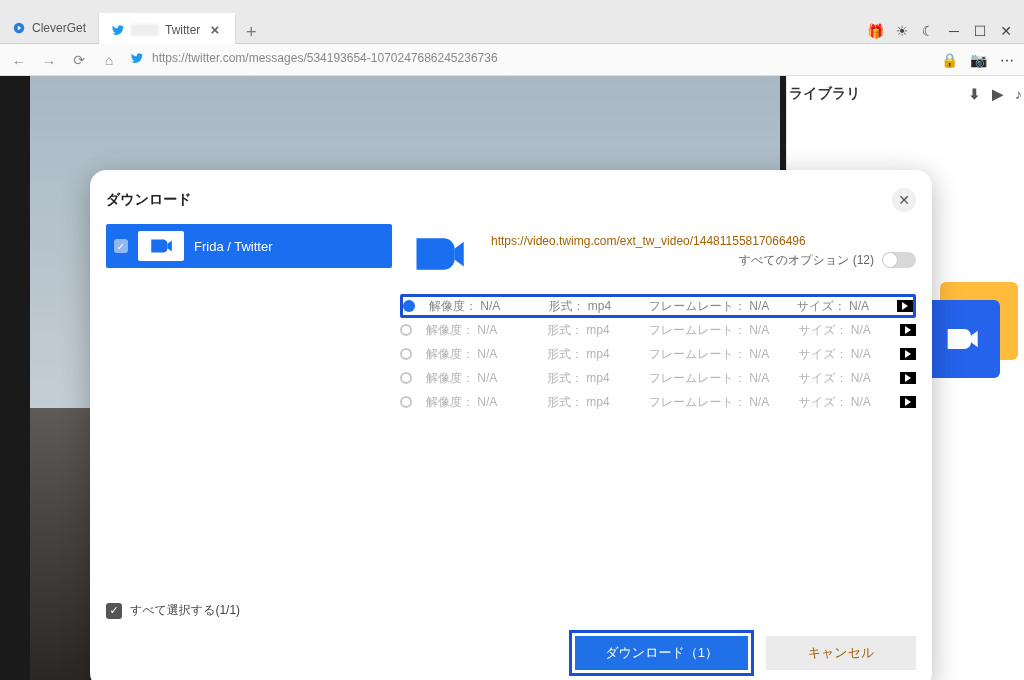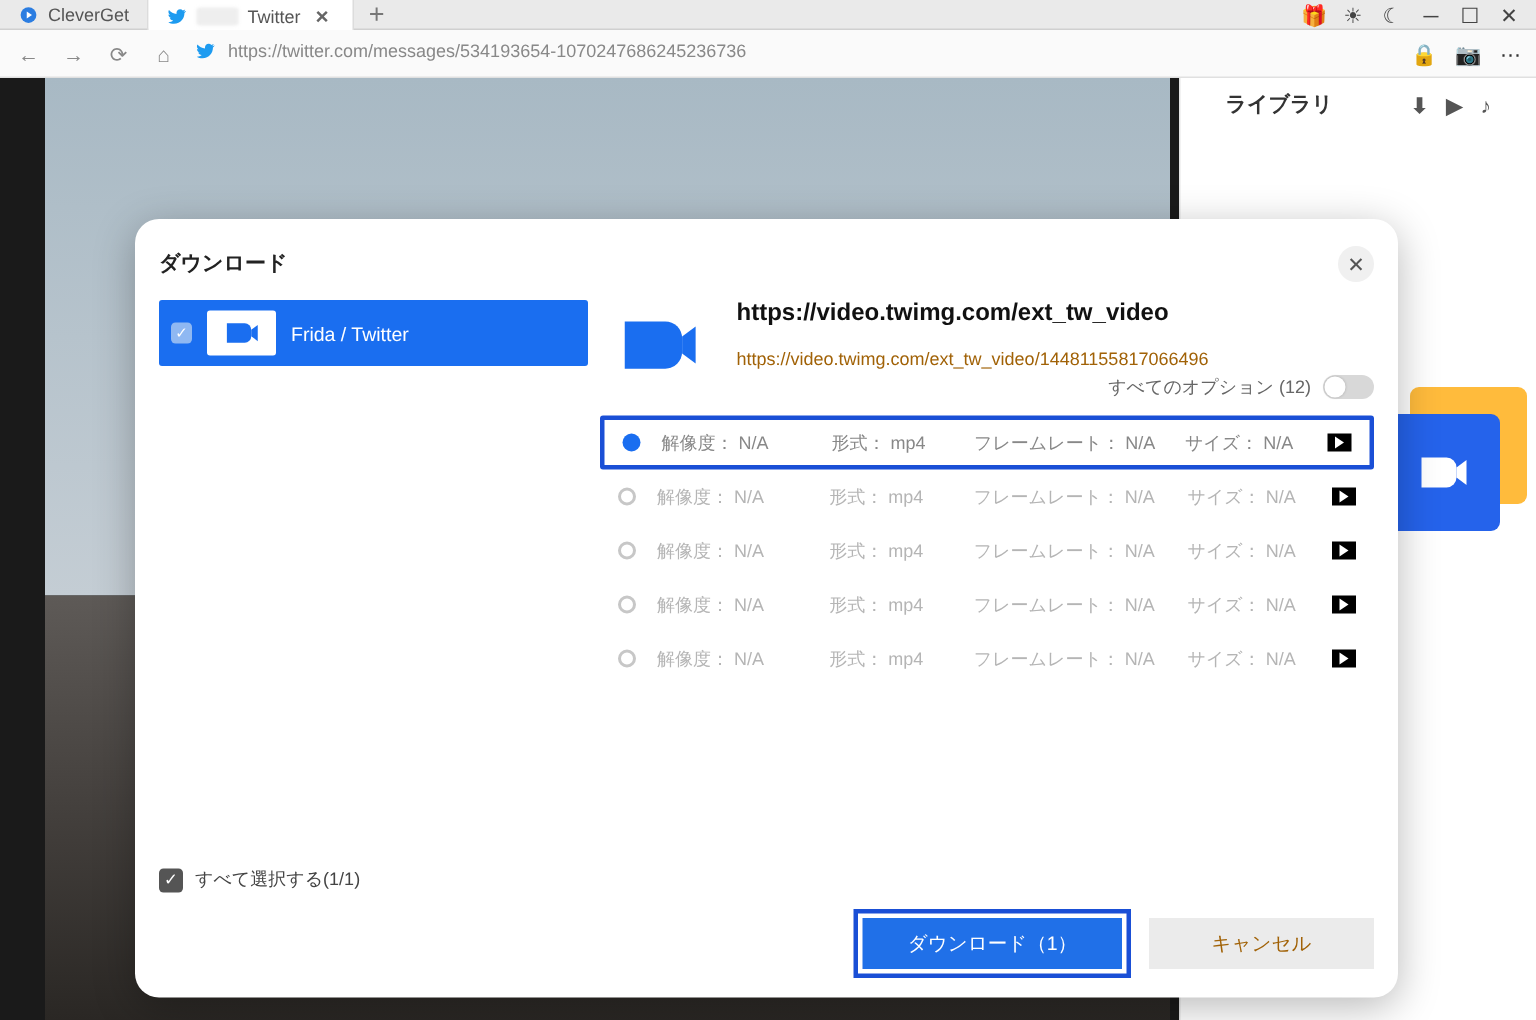--- a/index.html
+++ b/index.html
@@ -1,38 +1,38 @@
 <!DOCTYPE html>
 <html><head>
 <meta charset="utf-8">
 <style>
 *{box-sizing:border-box;margin:0;padding:0;font-family:"Segoe UI","Yu Gothic UI",Meiryo,sans-serif}
 body{width:1024px;height:680px;overflow:hidden;background:#f8f8f8}
 .window{width:1024px;height:680px;display:flex;flex-direction:column;background:#fff}
-.tabbar{height:20px;background:#eaeaea;display:flex;align-items:center;border-bottom:1px solid #d0d0d0}
+.tabbar{height:44px;background:#eaeaea;display:flex;align-items:flex-end;border-bottom:1px solid #d0d0d0}
 .tab{height:30px;display:flex;align-items:center;padding:0 12px;font-size:12px;color:#555;gap:6px;border-right:1px solid #dcdcdc;cursor:pointer}
 .tab.active{background:#fff;border-top:2px solid #fff;height:31px;margin-bottom:-1px}
 .tab .fav{width:14px;height:14px;display:flex;align-items:center;justify-content:center}
 .tab-close{font-size:15px;color:#666;padding:0 4px;font-weight:bold}
 .tab-add{width:30px;display:flex;align-items:center;justify-content:center;font-size:18px;color:#777}
 .win-ctrls{margin-left:auto;display:flex;gap:2px;align-items:center;padding-right:6px}
 .win-ctrls span{width:24px;height:24px;display:flex;align-items:center;justify-content:center;font-size:14px;color:#444}
 .gift{font-size:15px;color:#ff5722}
 .navbar{height:32px;display:flex;align-items:center;padding:0 10px;gap:12px;background:#fafafa;border-bottom:1px solid #e0e0e0}
 .nav-icon{color:#888;font-size:14px;display:flex;align-items:center;justify-content:center;width:18px;height:18px}
 .url-bar{flex:1;display:flex;align-items:flex-start;gap:8px;color:#888;font-size:12px}
 .url-bar .twicon{color:#1d9bf0}
 .right-icons{display:flex;gap:12px;align-items:center}
 .right-icons span{color:#333;font-size:14px}
 .content{flex:1;position:relative;background:#1a1a1a;overflow:hidden}
 .bgphoto{position:absolute;left:30px;top:0;width:750px;height:100%;}
 .bgphoto .sky{position:absolute;left:0;top:0;right:0;height:55%;background:linear-gradient(#a8b9c4,#c4cdd4)}
 .bgphoto .ground{position:absolute;left:0;bottom:0;right:0;height:45%;background:linear-gradient(#5e5a57 0%,#44403d 50%,#2a2724 100%)}
 .sidebar{position:absolute;right:0;top:0;width:238px;height:100%;background:#fff;border-left:1px solid #e5e5e5}
-.side-head{height:36px;display:flex;align-items:center;padding:0 30px;font-size:14px;font-weight:bold;justify-content:space-between;color:#333}
+.side-head{height:36px;display:flex;align-items:center;padding:0 2px;font-size:14px;font-weight:bold;justify-content:space-between;color:#333}
 .side-icons{display:flex;gap:12px}
 .side-icons span{font-size:14px;color:#555}
 .side-body{padding:0 12px;position:relative}
 .thumb-card{position:absolute;right:6px;top:170px;width:96px;height:96px}
 .tc-back{position:absolute;left:18px;top:0;width:78px;height:78px;background:#ffbb3c;border-radius:6px}
 .tc-front{position:absolute;left:0;top:18px;width:78px;height:78px;background:#2563eb;border-radius:6px;display:flex;align-items:center;justify-content:center}
 .tc-front svg{width:40px;height:40px}
 
 .modal{position:absolute;left:90px;top:94px;width:842px;height:519px;background:#fff;border-radius:16px;box-shadow:0 6px 28px rgba(0,0,0,.28);display:flex;flex-direction:column;padding:18px 16px 16px 16px}
 .m-head{display:flex;align-items:center;justify-content:space-between}
@@ -52,21 +52,21 @@
 .r-top{display:flex;gap:14px;align-items:flex-start}
 .big-logo{width:77px;height:60px;display:flex;align-items:center;justify-content:center}
 .big-logo svg{width:70px;height:54px}
 .r-info{flex:1;display:flex;flex-direction:column;gap:4px;min-width:0}
 .r-url-bold{font-size:16px;font-weight:700;color:#111;white-space:nowrap;overflow:hidden}
 .r-url-link{font-size:12px;color:#a16207;white-space:nowrap;overflow:hidden;margin-top:10px}
 .r-opts{display:flex;justify-content:flex-end;align-items:flex-start;gap:8px;font-size:12px;color:#666}
 .toggle{width:34px;height:16px;border-radius:8px;background:#d8d8d8;position:relative}
 .toggle::after{content:"";position:absolute;width:14px;height:14px;border-radius:7px;background:#fff;left:1px;top:1px;box-shadow:0 0 2px rgba(0,0,0,.2)}
 .opts-list{display:flex;flex-direction:column;gap:0;margin-top:4px}
-.opt{display:flex;align-items:center;height:36px;padding:0 12px;font-size:12px;color:#b5b5b5;gap:4px}
+.opt{display:flex;align-items:center;height:24px;padding:0 0;font-size:12px;color:#b5b5b5;gap:4px}
 .opt.selected{border:3px solid #1a4fd6;border-radius:2px;color:#888}
 .opt .radio{width:12px;height:12px;border-radius:6px;border:2px solid #c7c7c7;margin-right:10px;flex:none}
 .opt.selected .radio{border:none;background:#1a6ef0}
 .opt .col{white-space:nowrap}
 .opt .c1{width:120px}
 .opt .c2{width:100px}
 .opt .c3{width:150px}
 .opt .c4{width:100px}
 .opt .play{margin-left:auto;width:16px;height:12px;background:#000;position:relative;flex:none}
 .opt .play::after{content:"";position:absolute;left:5px;top:2px;border-left:6px solid #fff;border-top:4px solid transparent;border-bottom:4px solid transparent}
@@ -186,21 +186,20 @@
 
         <div class="m-right">
           <div class="r-top">
             <div class="big-logo">
               <svg viewBox="0 0 24 24">
                   <path fill="#1a6ef0" d="M2 5h12a5 5 0 0 1 5 5v4a5 5 0 0 1-5 5H2z"></path>
                   <path fill="#1a6ef0" d="M19 9.5l4-3v11l-4-3z"></path>
                 </svg>
             </div>
             <div class="r-info">
-              <div class="r-url-bold">https://video.twimg.com/ext_tw_video</div>
               <div class="r-url-link">https://video.twimg.com/ext_tw_video/14481155817066496</div>
               <div class="r-opts">
                 <span>すべてのオプション (12)</span>
                 <span class="toggle"></span>
               </div>
             </div>
           </div>
 
           <div class="opts-list">
             <div class="opt selected">

